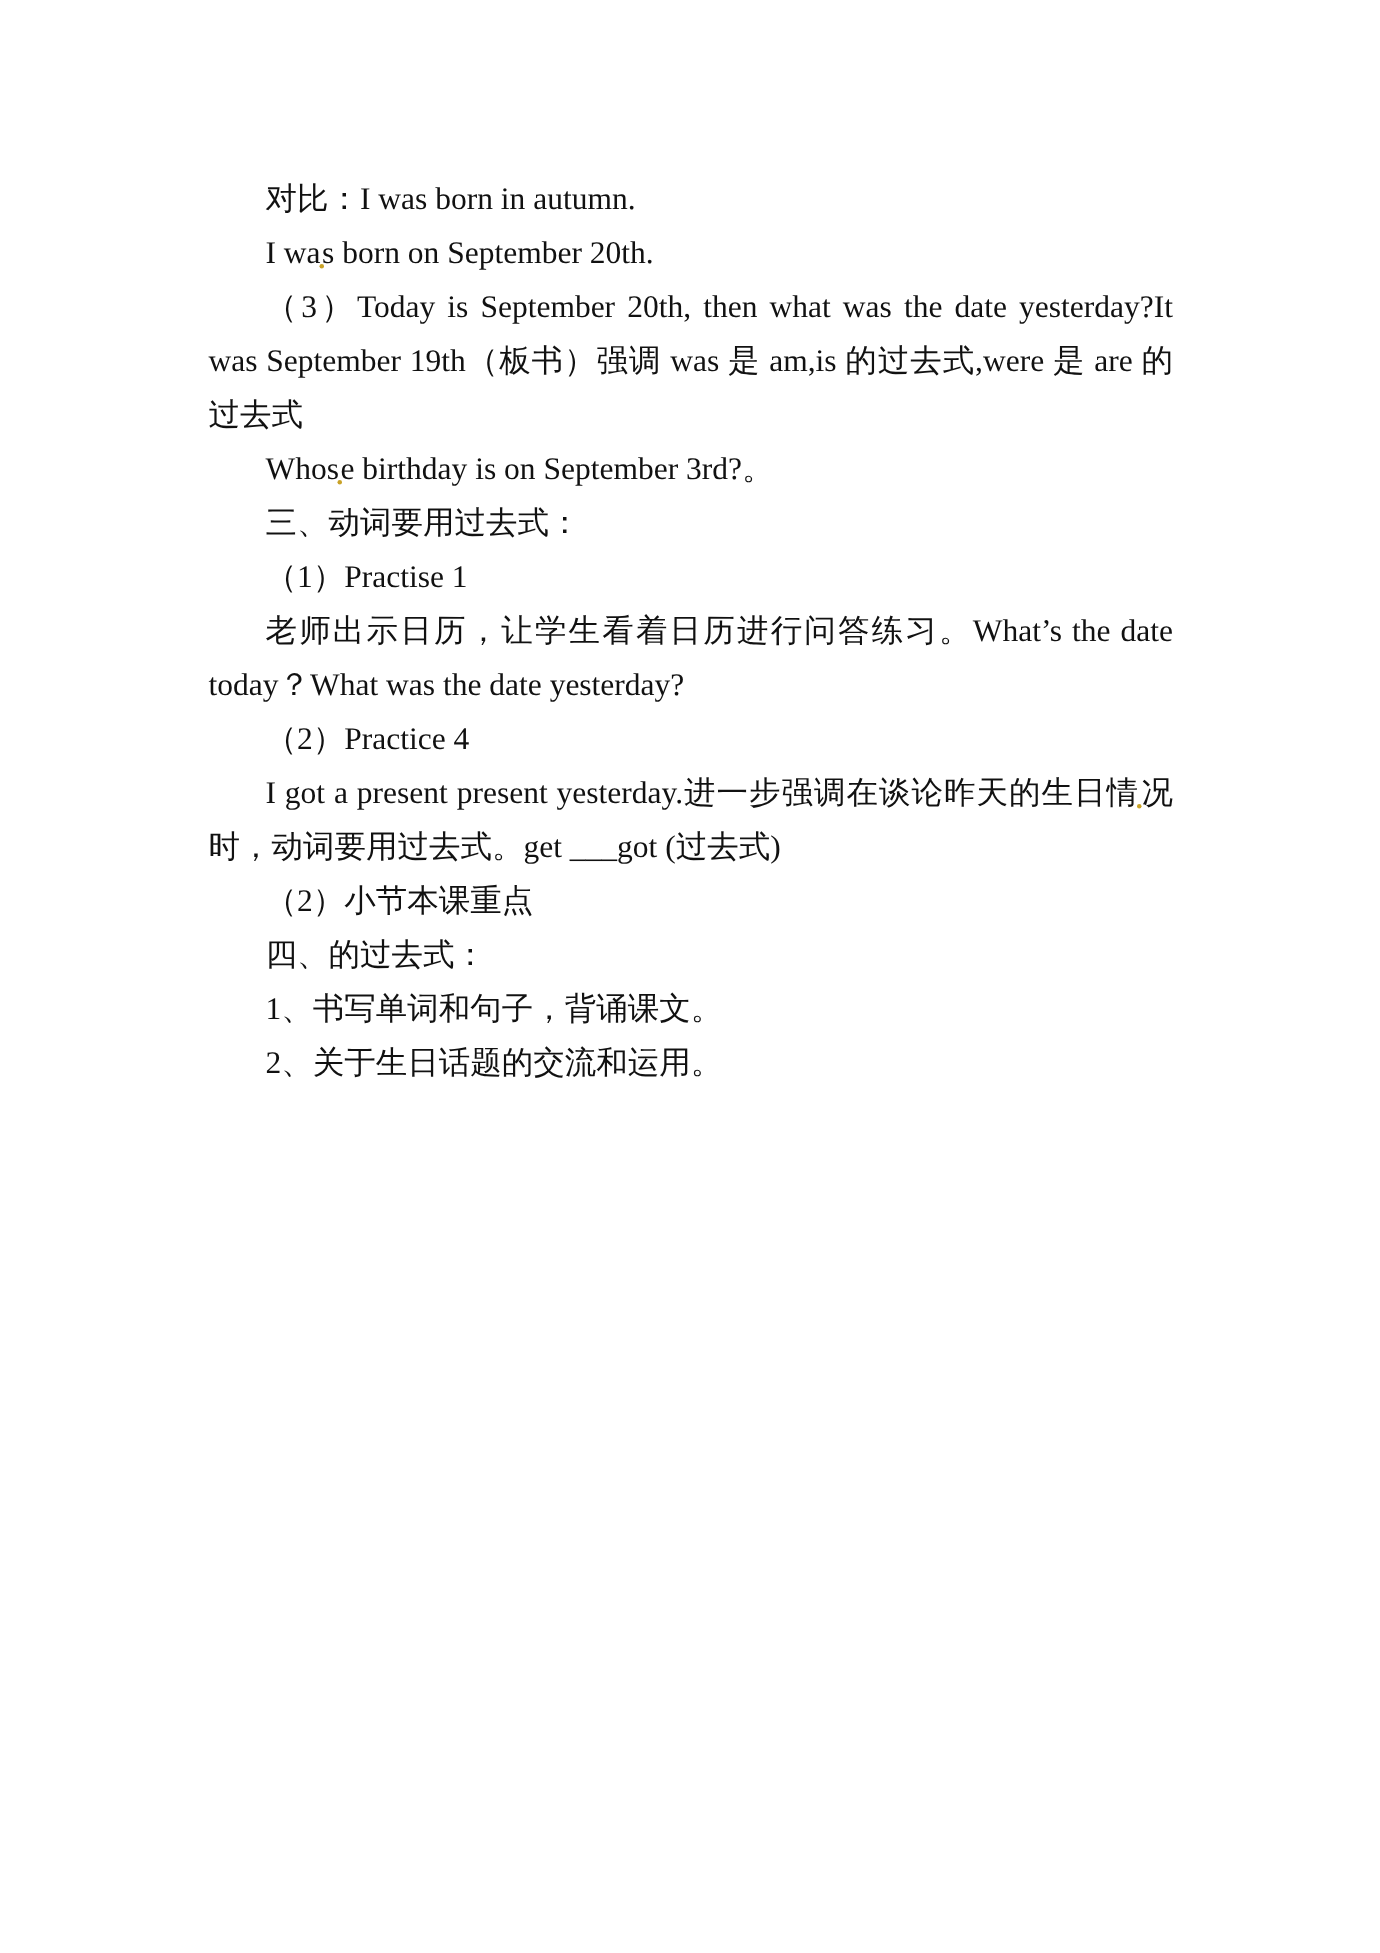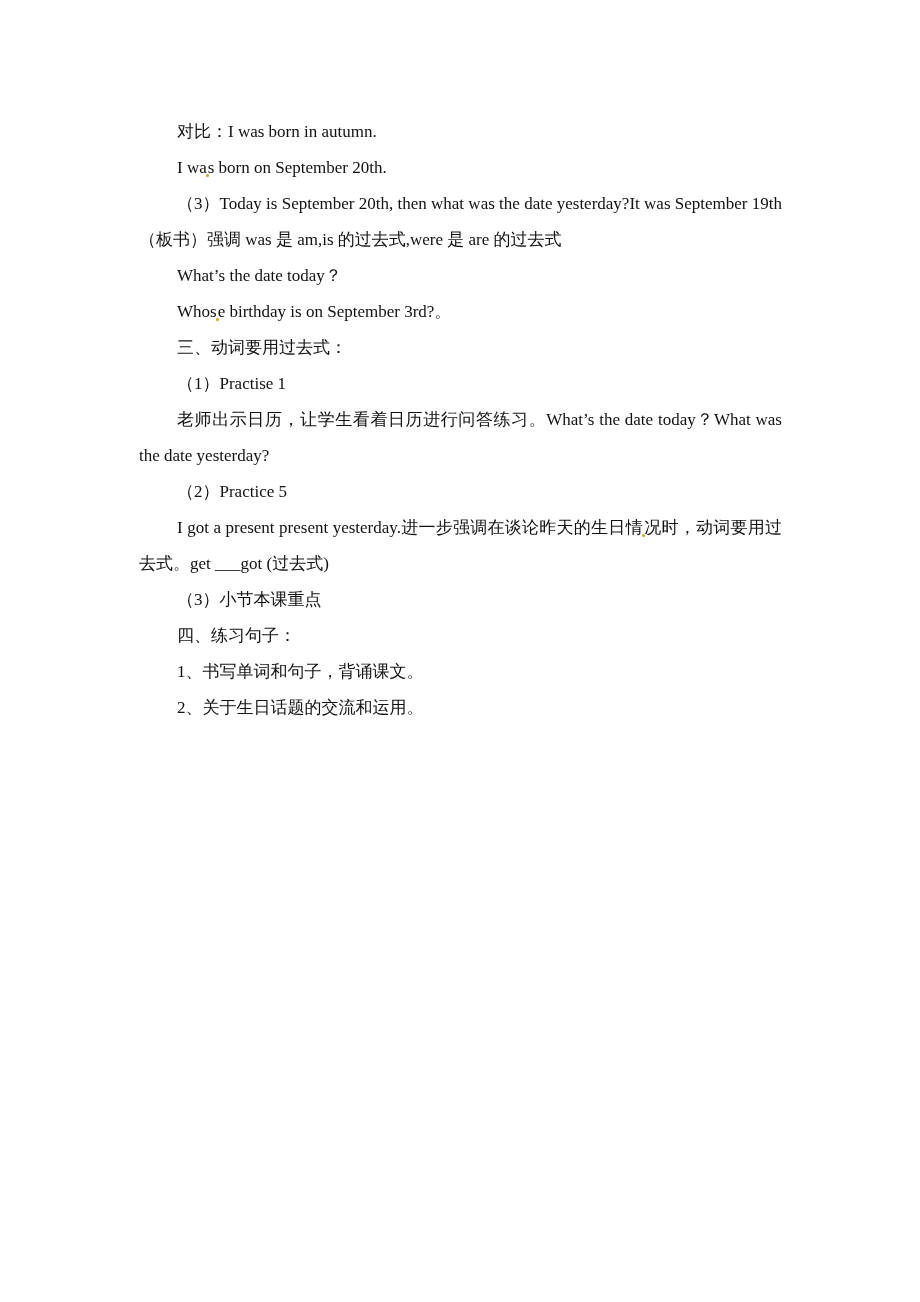--- a/index.html
+++ b/index.html
@@ -1,40 +1,39 @@
 <!DOCTYPE html>
 <html><head>
 <meta charset="utf-8">
 <style>
   html, body { margin: 0; padding: 0; background: #ffffff; }
   body { width: 920px; height: 1302px; position: relative; overflow: hidden; }
   .page {
     position: absolute; left: 139px; top: 114px; width: 643px;
     font-family: "Liberation Serif", "DejaVu Serif", serif;
-    font-size: 17px; color: #111111; line-height: 36px;
+    font-size: 21px; color: #111111; line-height: 36px;
   }
   .p { margin: 0; }
   .indent { text-indent: 38px; }
   .justify { text-align: justify; text-align-last: left; font-family: Liberation Serif, serif; }
   .mark {
     display: inline-block; width: 3px; height: 3px; border-radius: 50%;
     background: #c9a227; vertical-align: -4px; margin: 0 -1px;
   }
 </style>
 </head>
 <body>
 
 <div class="page">
   <p class="p indent">对比：I was born in autumn.</p>
   <p class="p indent"><span>I wa</span><span class="mark"></span><span>s born on September 20th.</span></p>
   <p class="p indent justify">（3）Today is September 20th, then what was the date yesterday?It was September 19th（板书）强调 was  是  am,is  的过去式,were  是 are  的过去式</p>
-  <p class="p indent">What’s the date today？</p>
   <p class="p indent"><span>Whos</span><span class="mark"></span><span>e birthday is on September 3rd?。</span></p>
   <p class="p indent">三、动词要用过去式：</p>
   <p class="p indent">（1）Practise 1</p>
   <p class="p indent justify">老师出示日历，让学生看着日历进行问答练习。What’s the date today？What was the date yesterday?</p>
-  <p class="p indent">（2）Practice 5</p>
+  <p class="p indent">（2）Practice 4</p>
   <p class="p indent justify"><span>I got a present present yesterday.进一步强调在谈论昨天的生日情</span><span class="mark"></span><span>况时，动词要用过去式。get ___got (过去式)</span></p>
-  <p class="p indent">（3）小节本课重点</p>
-  <p class="p indent">四、练习句子：</p>
+  <p class="p indent">（2）小节本课重点</p>
+  <p class="p indent">四、的过去式：</p>
   <p class="p indent">1、书写单词和句子，背诵课文。</p>
   <p class="p indent">2、关于生日话题的交流和运用。</p>
 </div>
 
 </body></html>

